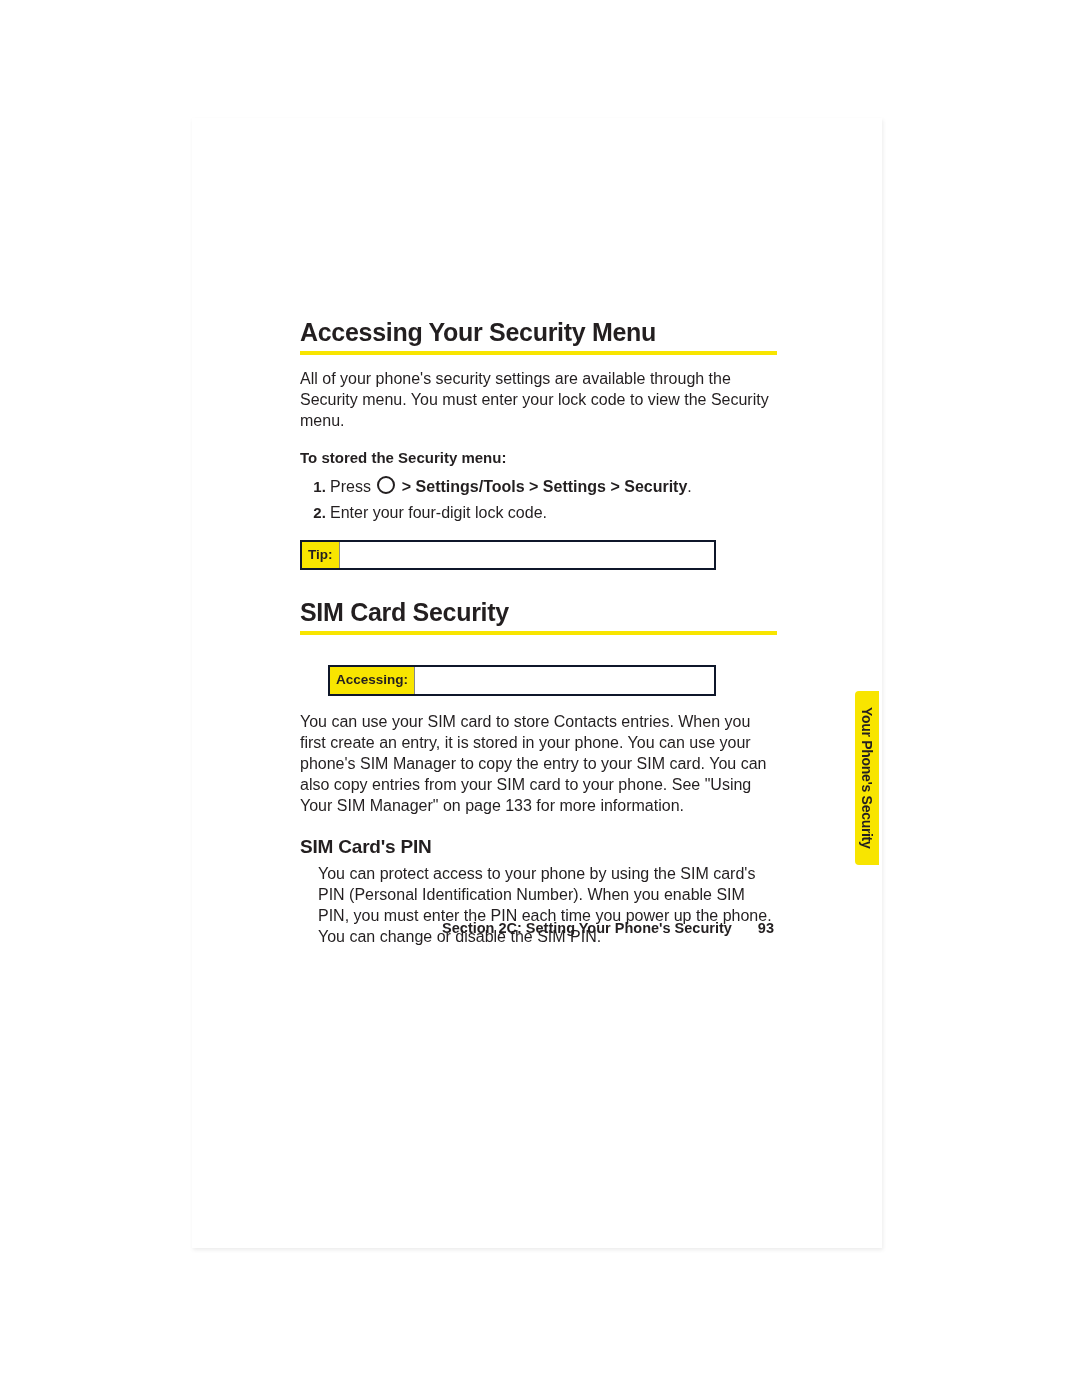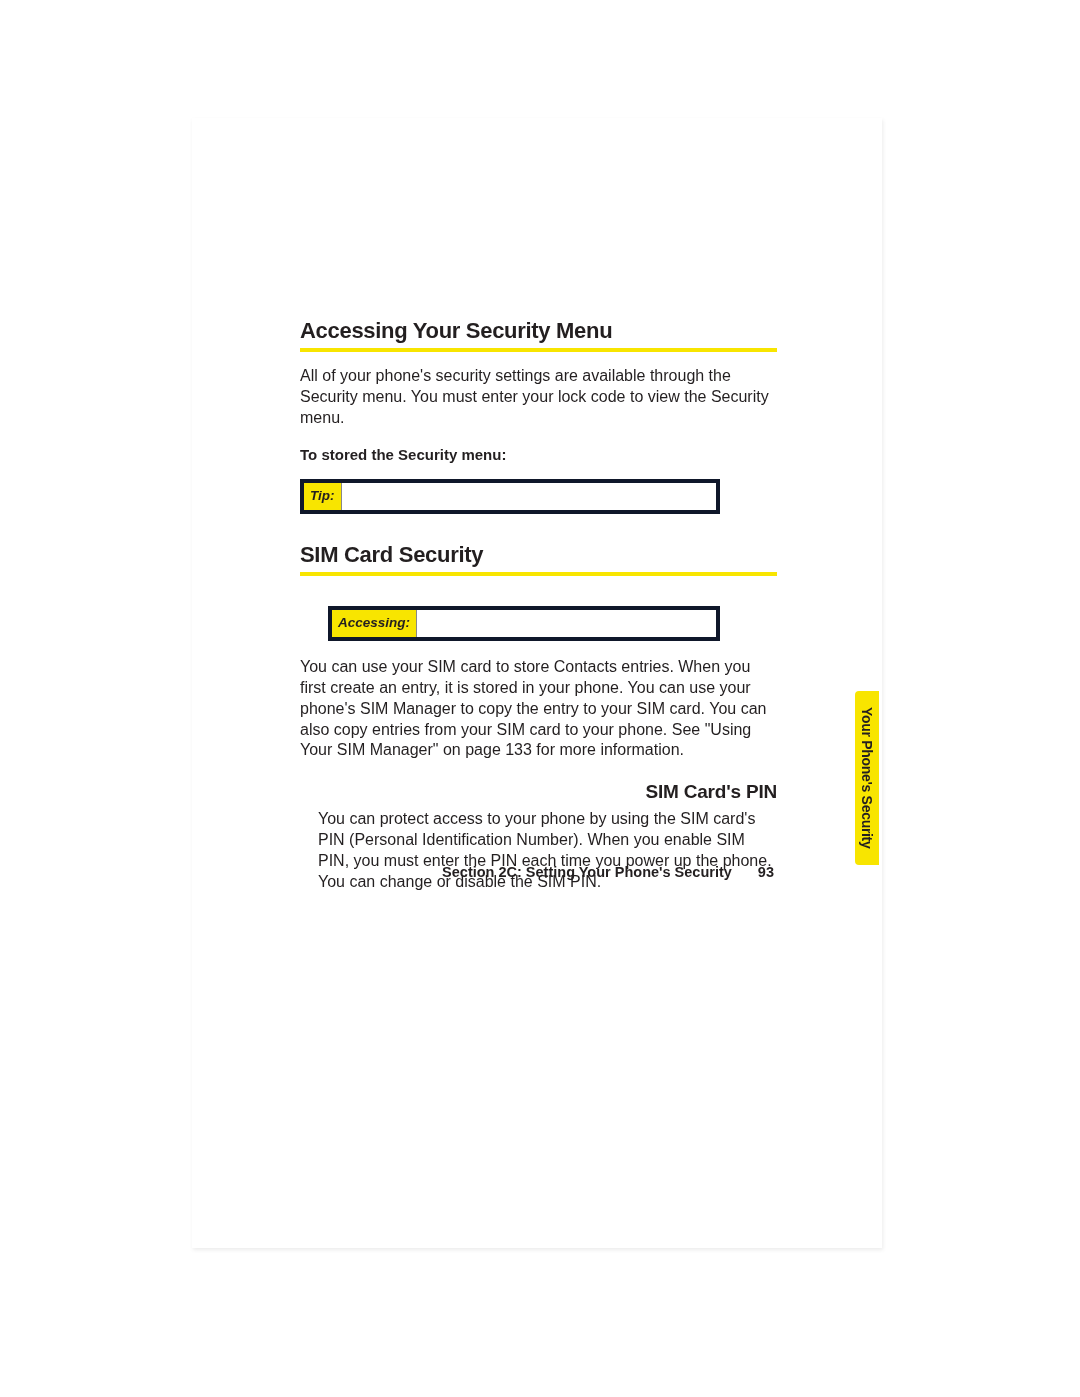--- a/index.html
+++ b/index.html
@@ -18,21 +18,21 @@
     top: 118px;
     width: 690px;
     box-sizing: border-box;
   }
   .content {
     padding-top: 200px;
     padding-left: 108px;
     padding-right: 105px;
   }
   h1.section-heading {
-    font-size: 22px;
+    font-size: 25px;
     font-weight: 700;
     letter-spacing: -0.3px;
     margin: 0 0 4px 0;
   }
   .yellow-rule {
     height: 4px;
     background: #f8e500;
     border: none;
     margin: 0 0 8px 0;
   }
@@ -65,27 +65,26 @@
   .circle-icon {
     display: inline-block;
     vertical-align: -2px;
     width: 14px;
     height: 14px;
     border: 2px solid #231f20;
     border-radius: 50%;
     margin: 0 2px 0 2px;
   }
   .note-box {
-    border: 4px solid #0f172a;
+    border: 2px solid #0f172a;
     font-size: 13.5px;
     line-height: 1.25;
     width: 412px;
     margin: 16px 3px 16px 0;
     display: flex;
-    font-style: italic;
   }
   .note-label {
     background: #f8e500;
     font-weight: 700;
     padding: 5px 6px;
     border-right: 1px solid #888;
     flex: 0 0 auto;
     white-space: nowrap;
   }
   .note-text {
@@ -93,21 +92,20 @@
   }
   .important-box {
     margin-left: 28px;
     width: 384px;
   }
   h2.sub-heading {
     font-size: 19px;
     font-weight: 700;
     letter-spacing: -0.2px;
     margin: 20px 0 6px 0;
-    text-align: right;
   }
   .sim-heading-block {
     margin-top: 28px;
   }
   .footer {
     position: absolute;
     bottom: 26px;
     right: 108px;
     font-size: 14.5px;
     font-weight: 700;
@@ -158,20 +156,26 @@
 
   <div class="content">
 
     <h1 class="section-heading">Accessing Your Security Menu</h1>
     <div class="yellow-rule"></div>
 
     <p class="body">All of your phone's security settings are available through the Security menu. You must enter your lock code to view the Security menu.</p>
 
     <div class="lead-in">To stored the Security menu:</div>
 
+    <ol class="steps">
+      <li>
+        <span>Press </span><span class="circle-icon"></span><span class="bp"> &gt; Settings/Tools &gt; Settings &gt; Security</span><span>.</span>
+      </li>
+      <li>Enter your four-digit lock code.</li>
+    </ol>
 
     <div class="note-box">
       <div class="note-label">Tip:</div>
     </div>
 
     <div class="sim-heading-block">
       <h1 class="section-heading">SIM Card Security</h1>
       <div class="yellow-rule"></div>
     </div>
 

